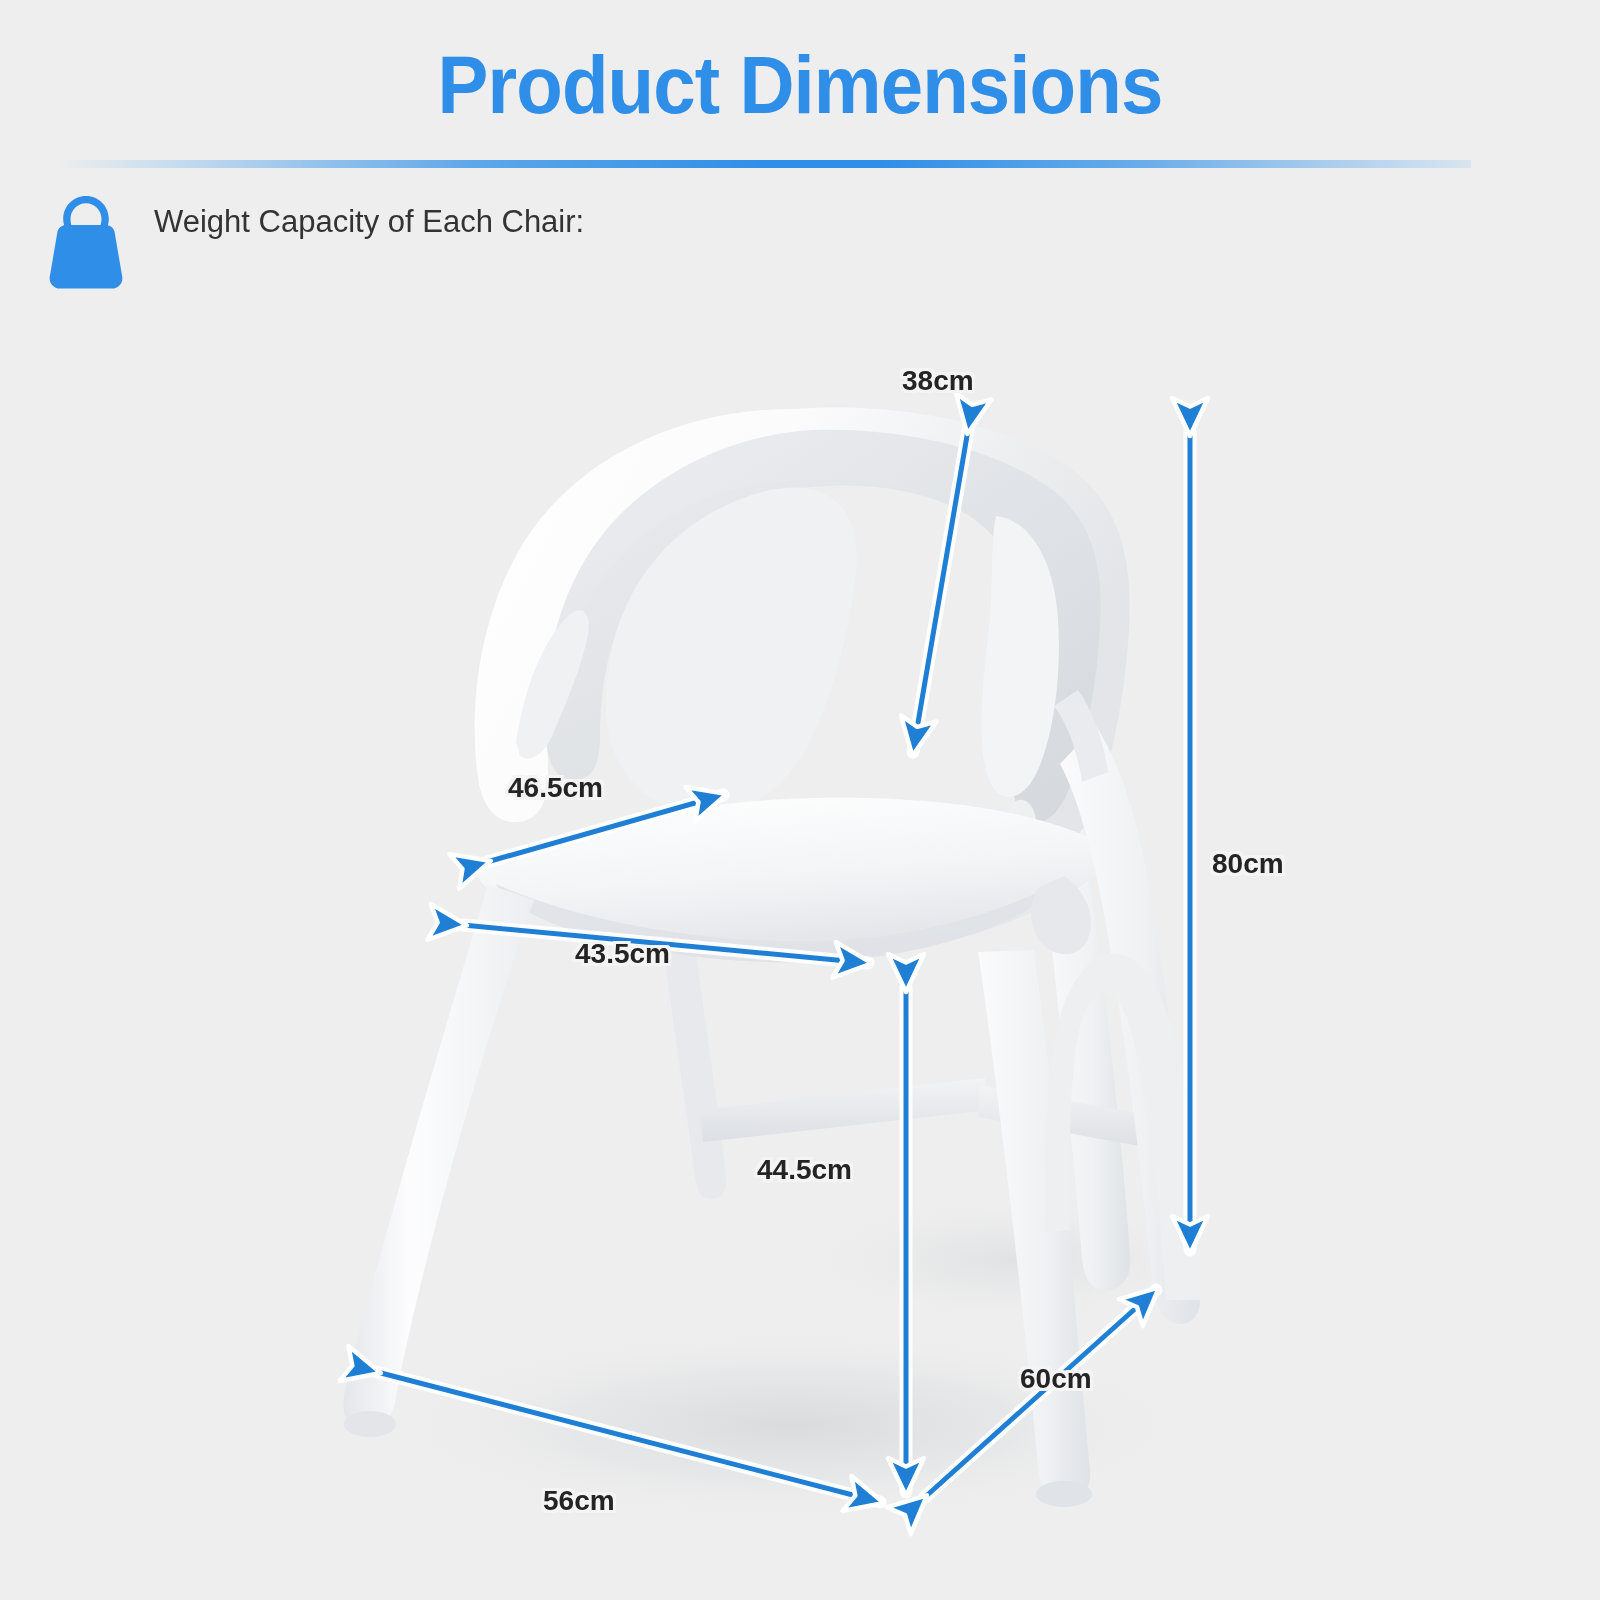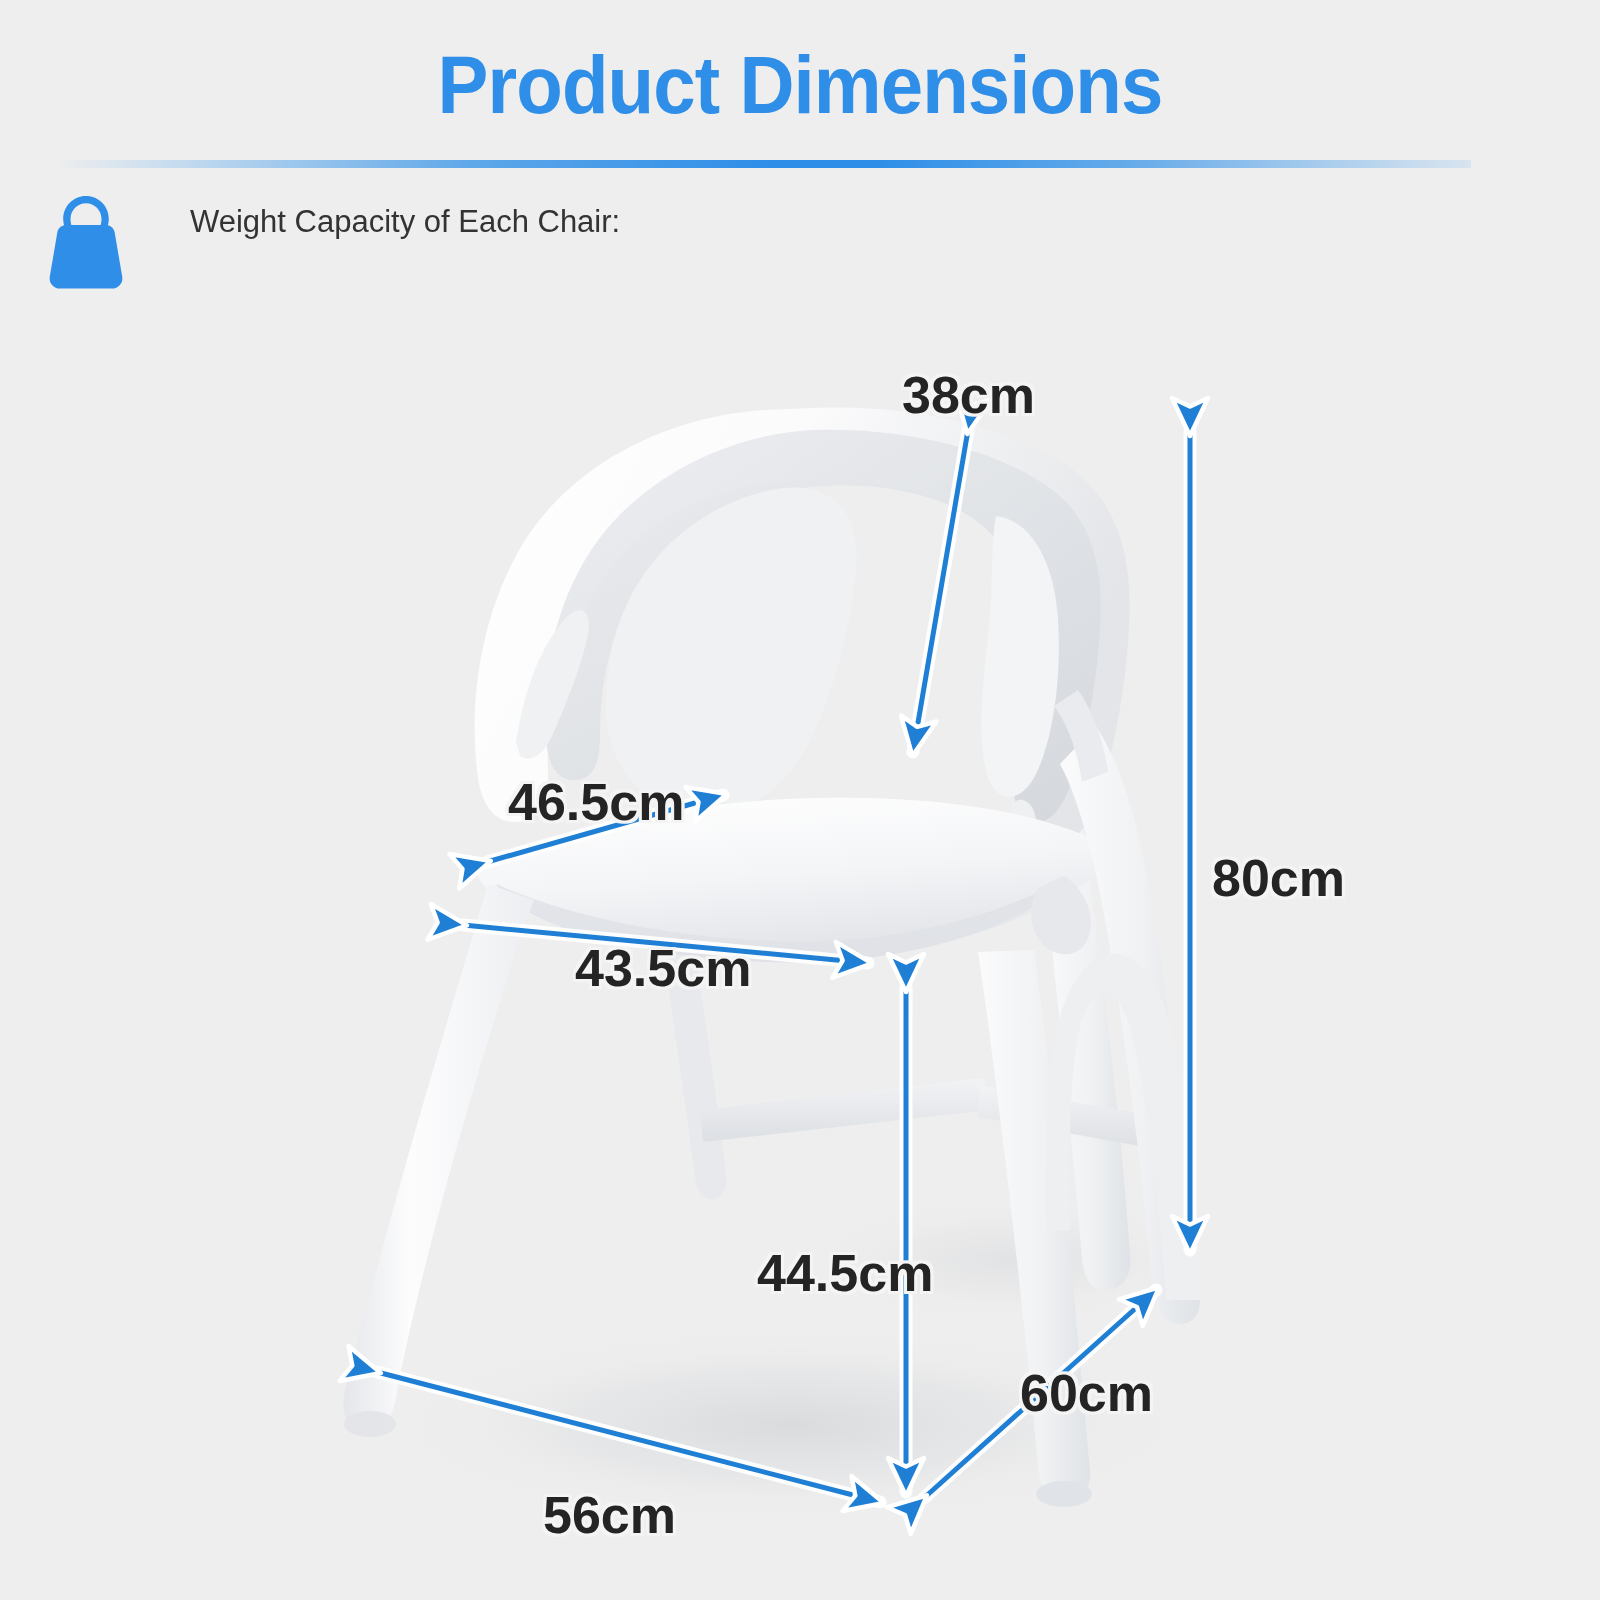--- a/index.html
+++ b/index.html
@@ -50,21 +50,20 @@
     border-radius: 4px;
   }
 
   
   #weight-block {
     position: absolute;
     top: 192px;
     left: 48px;
     display: flex;
     align-items: flex-start;
-    gap: 36px;
   }
   #weight-icon { width: 76px; height: 100px; flex: 0 0 auto; }
   #weight-text {
     margin-left: 30px;
     margin-top: 8px;
     font-size: 31px;
     line-height: 44px;
     color: #333333;
     font-family: "Liberation Sans", sans-serif;
   }
@@ -72,21 +71,21 @@
 
   
   #scene {
     position: absolute;
     top: 0; left: 0;
     width: 1600px; height: 1600px;
   }
   .dim-label {
     position: absolute;
     font-family: "Liberation Sans", sans-serif;
-    font-size: 52px;
+    font-size: 28px;
     font-weight: bold;
     color: #242424;
     white-space: nowrap;
     text-shadow:
        -3px -3px 0 #f4f4f4,  3px -3px 0 #f4f4f4,
        -3px  3px 0 #f4f4f4,  3px  3px 0 #f4f4f4,
        -3px  0   0 #f4f4f4,  3px  0   0 #f4f4f4,
         0   -3px 0 #f4f4f4,  0    3px 0 #f4f4f4;
   }
 </style>
@@ -261,19 +260,19 @@
   </svg>
 
   <div class="dim-label" style="left:902px; top:365px;">38cm</div>
 
   <div class="dim-label" style="left:1212px; top:848px;">80cm</div>
 
   <div class="dim-label" style="left:508px; top:772px;">46.5cm</div>
 
   <div class="dim-label" style="left:575px; top:938px;">43.5cm</div>
 
-  <div class="dim-label" style="left:757px; top:1243px;">44.5cm</div>
+  <div class="dim-label" style="left:757px; top:1154px;">44.5cm</div>
 
   <div class="dim-label" style="left:543px; top:1485px;">56cm</div>
 
   <div class="dim-label" style="left:1020px; top:1363px;">60cm</div>
 
 </div>
 
 </body></html>

